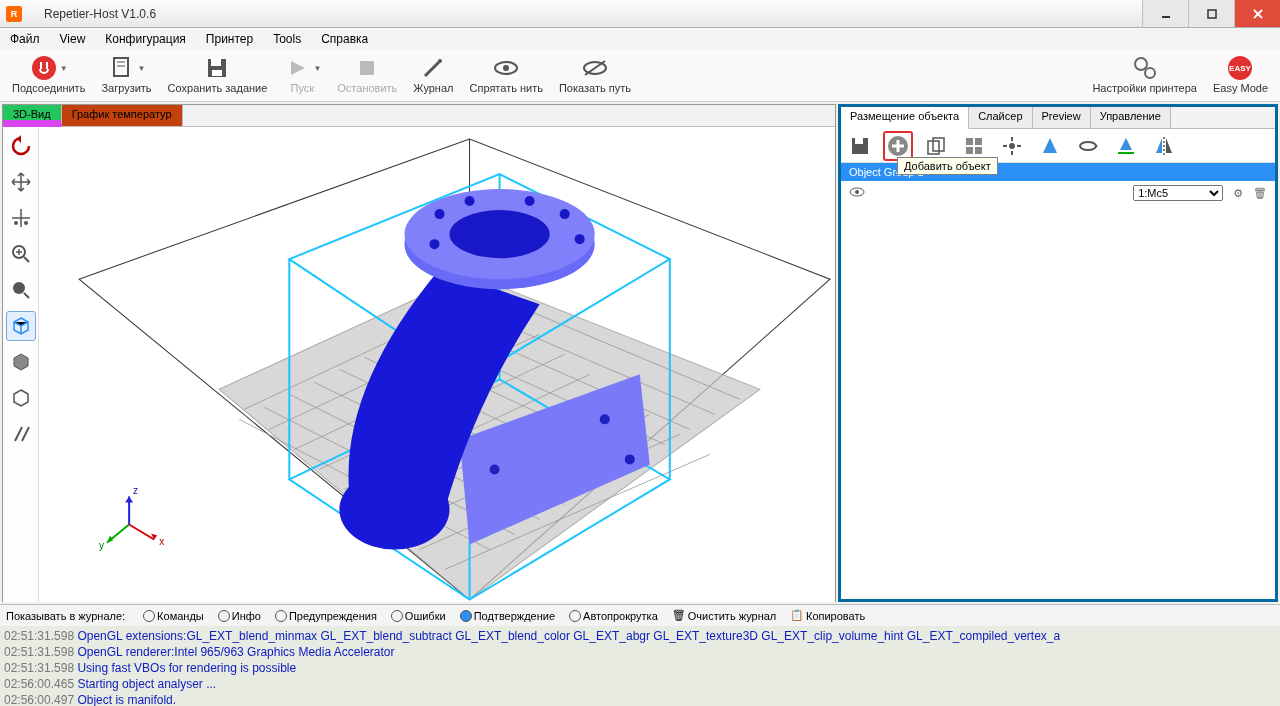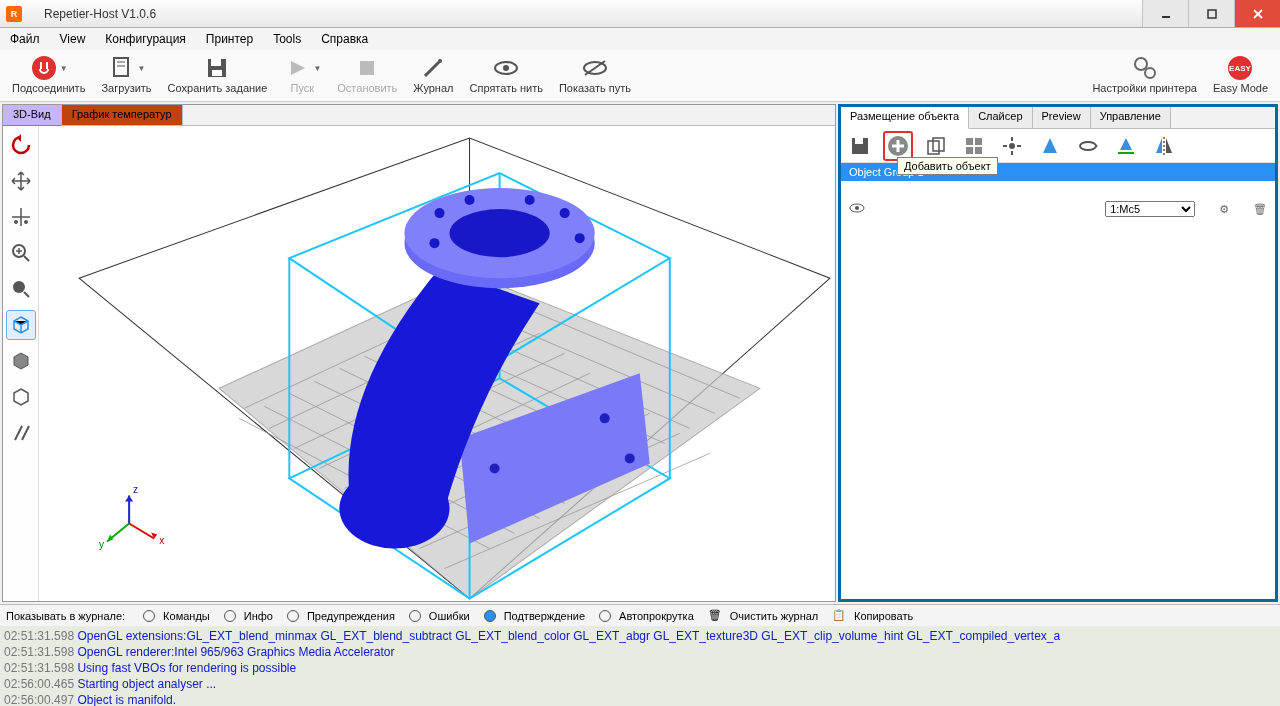--- a/index.html
+++ b/index.html
@@ -25,47 +25,47 @@
 .tbtn .ic { width: 28px; height: 28px; display: flex; align-items: center; justify-content: center; }
 .tbtn .dd { font-size: 8px; margin-left: 2px; color: #666; }
 .tbtn .row { display: flex; align-items: center; }
 .spacer { flex: 1; }
 
 
 .main { flex: 1; display: flex; min-height: 0; }
 .left-pane { flex: 1; display: flex; flex-direction: column; border: 1px solid #999; margin: 2px; background: #fff; }
 .tabs { height: 22px; display: flex; background: #f2f2f2; border-bottom: 1px solid #bbb; }
 .tab { padding: 3px 10px; font-size: 11px; border-right: 1px solid #bbb; background: #c2410c; cursor: default; }
-.tab.active { background: #c4b5fd; border-bottom: 1px solid #d946ef; margin-bottom: -1px; }
+.tab.active { background: #22c55e; border-bottom: 7px solid #d946ef; margin-bottom: -1px; }
 
 .viewport-wrap { flex: 1; display: flex; }
 .side-toolbar { width: 36px; background: #fefefe; border-right: 1px solid #ddd; display: flex; flex-direction: column; align-items: center; padding-top: 4px; gap: 6px; }
 .sbtn { width: 30px; height: 30px; display: flex; align-items: center; justify-content: center; border: 1px solid transparent; border-radius: 3px; }
 .sbtn.sel { background: #e3efff; border-color: #7aa7d9; }
 .viewport { flex: 1; background: #fff; position: relative; overflow: hidden; }
 .viewport svg { width: 100%; height: 100%; }
 
 
 .right-pane { width: 440px; display: flex; flex-direction: column; margin: 2px 2px 2px 0; border: 3px solid #0369a1; background: #fff; }
 .rtabs { height: 22px; display: flex; background: #f2f2f2; border-bottom: 1px solid #bbb; }
 .rtab { padding: 3px 9px; font-size: 11px; border-right: 1px solid #bbb; background: #ececec; cursor: default; }
 .rtab.active { background: #fff; border-bottom: 1px solid #fff; margin-bottom: -1px; }
 .rtoolbar { height: 34px; display: flex; align-items: center; padding: 2px 4px; gap: 8px; border-bottom: 1px solid #ddd; position: relative; }
 .rbtn { width: 30px; height: 30px; display: flex; align-items: center; justify-content: center; border: 1px solid transparent; border-radius: 3px; }
 .rbtn.highlight { border: 2px solid #e03030; }
 .tooltip { position: absolute; top: 28px; left: 56px; background: #fffff0; border: 1px solid #808080; padding: 2px 6px; font-size: 11px; white-space: nowrap; z-index: 10; }
 .group-header { background: #2b90f5; color: #fff; font-size: 11px; padding: 3px 8px; }
-.obj-row { display: flex; align-items: center; padding: 20px 8px; gap: 16px; font-size: 11px; }
+.obj-row { display: flex; align-items: center; padding: 4px 8px; gap: 2px; font-size: 11px; }
 .obj-row .eye { width: 16px; }
 .obj-row select { font-size: 11px; margin-left: auto; width: 90px; }
 
 
 .log-controls { height: 22px; background: #f4f4f4; border-top: 1px solid #bbb; display: flex; align-items: center; padding: 0 6px; font-size: 11px; gap: 14px; }
 .log-controls .lc-label { margin-right: 4px; }
-.lc-item { display: flex; align-items: center; gap: 8px; }
+.lc-item { display: flex; align-items: center; gap: 2px; }
 .lc-dot { width: 12px; height: 12px; border-radius: 50%; border: 1px solid #555; }
 .lc-dot.on { background: #2b90f5; }
 .log { height: 80px; background: #e7ebe2; font-family: "Courier New", monospace; font-size: 12px; overflow: hidden; padding: 2px 4px; line-height: 16px; white-space: nowrap; }
 .log .ts { color: #777; }
 .log .msg { color: #1020c0; }
 </style>
 </head>
 <body>
 
 <div class="titlebar">

